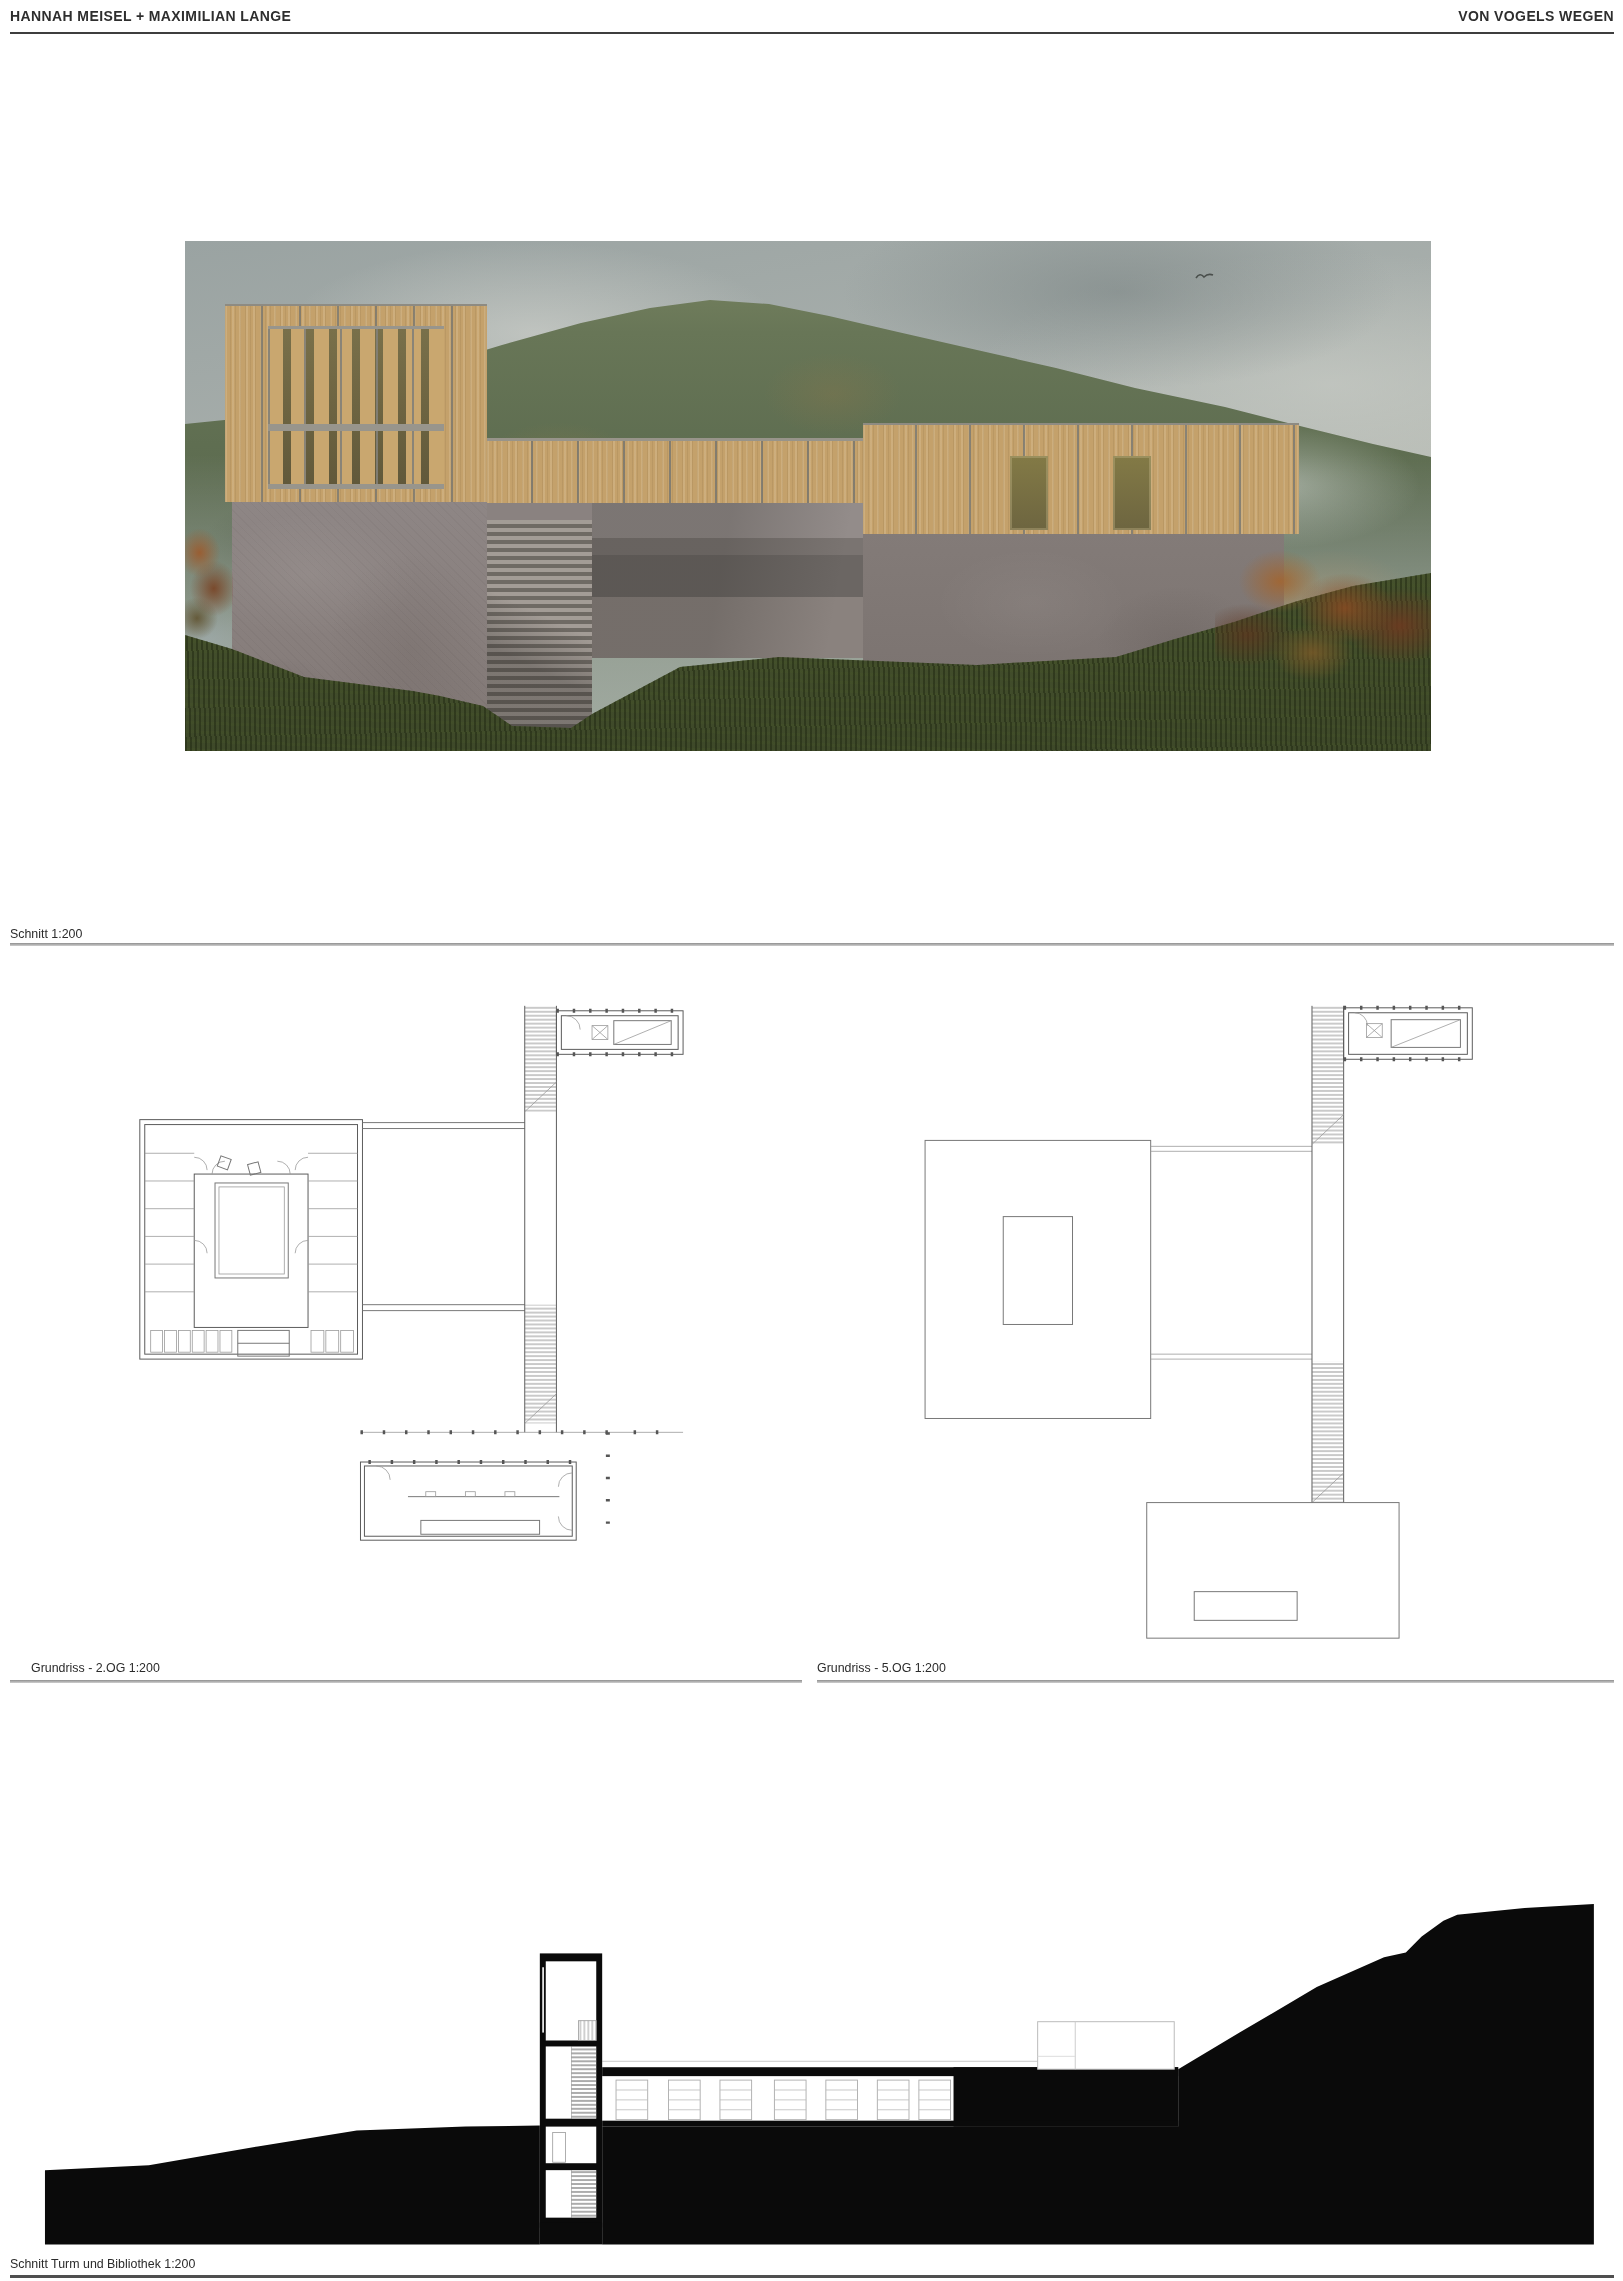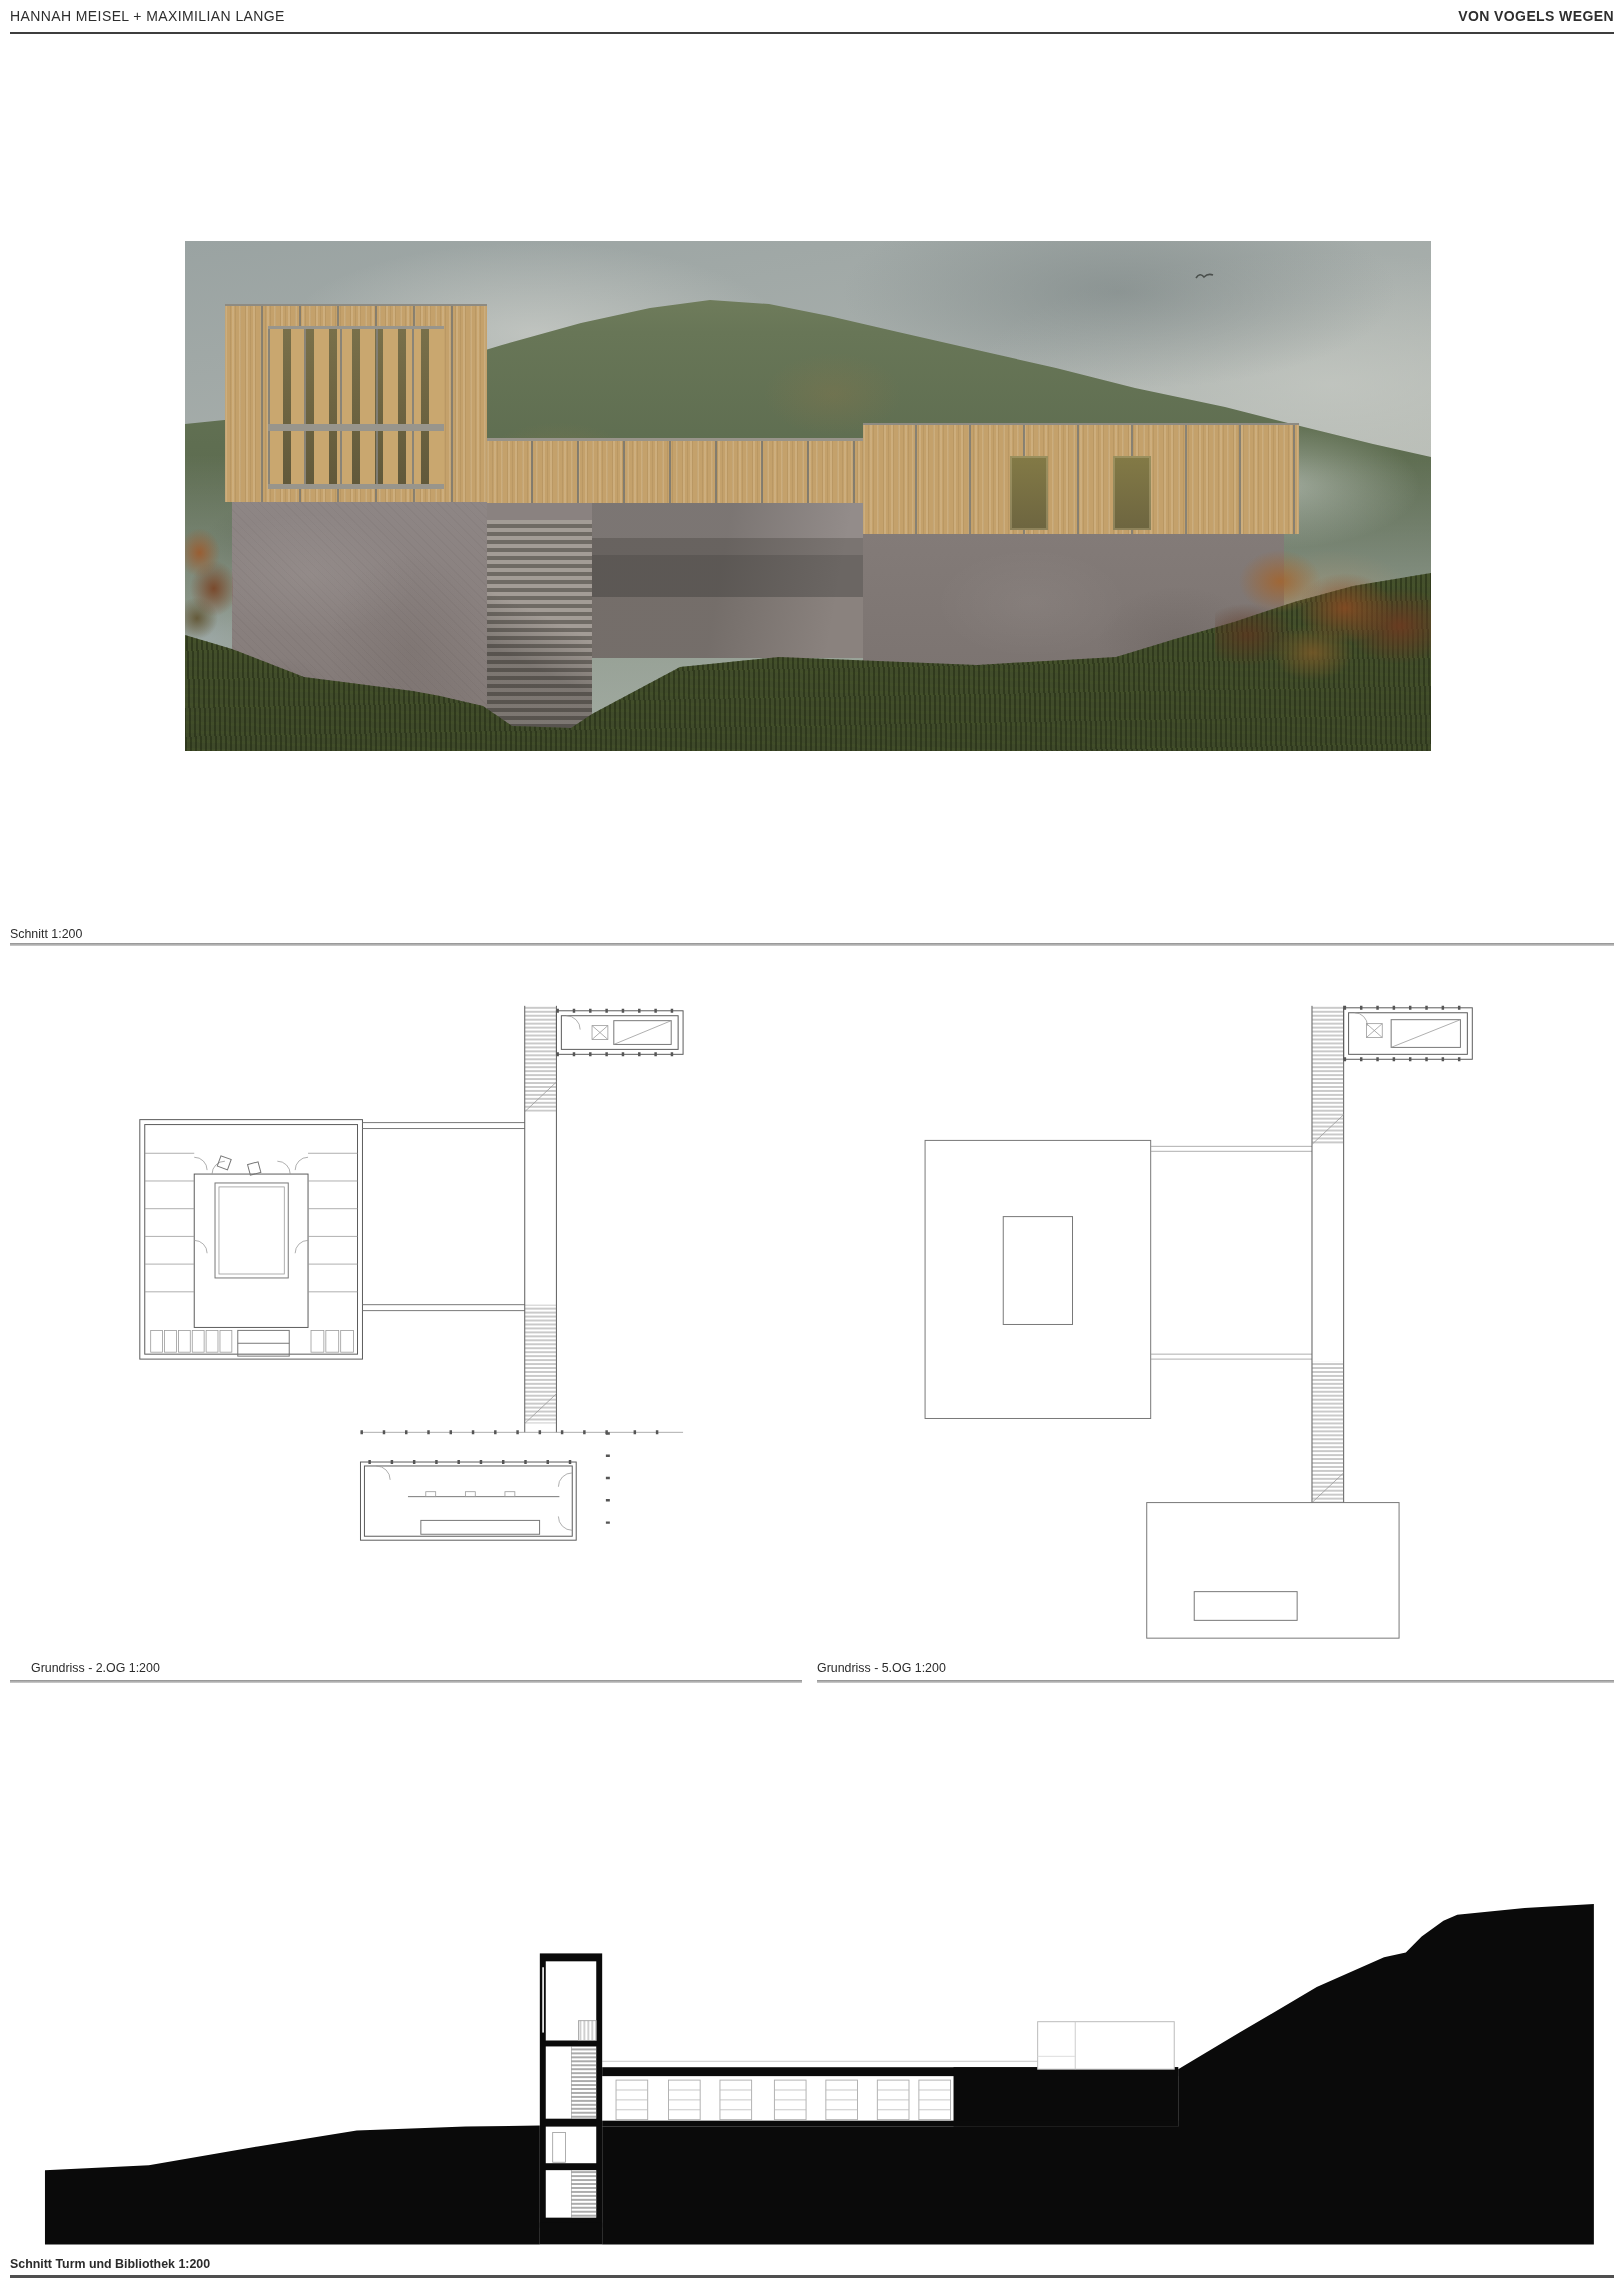--- a/index.html
+++ b/index.html
@@ -2,21 +2,21 @@
 <html><head>
 <meta charset="utf-8">
 <style>
   html,body{margin:0;padding:0;background:#e8e8e8;}
   .page{position:relative;width:1624px;height:2281px;background:#ffffff;overflow:hidden;
         font-family:"Liberation Sans", sans-serif;color:#2b2b2b;}
   .abs{position:absolute;}
 
   
   .hdr{position:absolute;top:8px;font-size:14px;letter-spacing:0.4px;color:#2e2e2e;white-space:nowrap;}
-  .hdr.left{left:10px;}
+  .hdr.left{left:10px;font-weight:bold;}
   .hdr.right{right:10px;font-weight:bold;}
   .rule{position:absolute;}
   .rule-dark{left:10px;width:1604px;height:2px;background:#3d3d3d;}
   .rule-grey{height:3px;background:linear-gradient(180deg,#8f8f8f,#cfcfcf);}
   .rule-bottom{left:10px;width:1604px;height:3px;background:#4f4f4f;}
   .caption{position:absolute;font-size:12.4px;color:#2b2b2b;white-space:nowrap;}
 
   
   .rendering{position:absolute;left:185px;top:241px;width:1246px;height:510px;overflow:hidden;
     background:
@@ -354,17 +354,17 @@
     <rect x="545" y="2245" width="63" height="22" fill="#0a0a0a"></rect>
 
     <path d="M608,2148 L1190,2148 L1190,2090 L1252,2053 L1330,2007 L1398,1977 L1420,1972 L1436,1956
              L1458,1940 L1472,1934 L1540,1927 L1610,1923 L1610,2267 L608,2267 Z" fill="#0a0a0a"></path>
 
     <rect x="1048" y="2042" width="138" height="48" fill="#ffffff" stroke="#bbb" stroke-width="1"></rect>
     <line x1="1086" y1="2042" x2="1086" y2="2090" stroke="#ccc" stroke-width="1"></line>
     <line x1="1048" y1="2077" x2="1086" y2="2077" stroke="#ddd" stroke-width="1"></line>
   </svg>
 
-  <div class="caption" style="left:10px;top:2257px;font-weight:bold;">Schnitt Turm und Bibliothek 1:200</div>
+  <div class="caption" style="left:10px;top:2257px;">Schnitt Turm und Bibliothek 1:200</div>
   <div class="rule rule-bottom" style="top:2275px;"></div>
 
 </div>
 
 
 </body></html>

